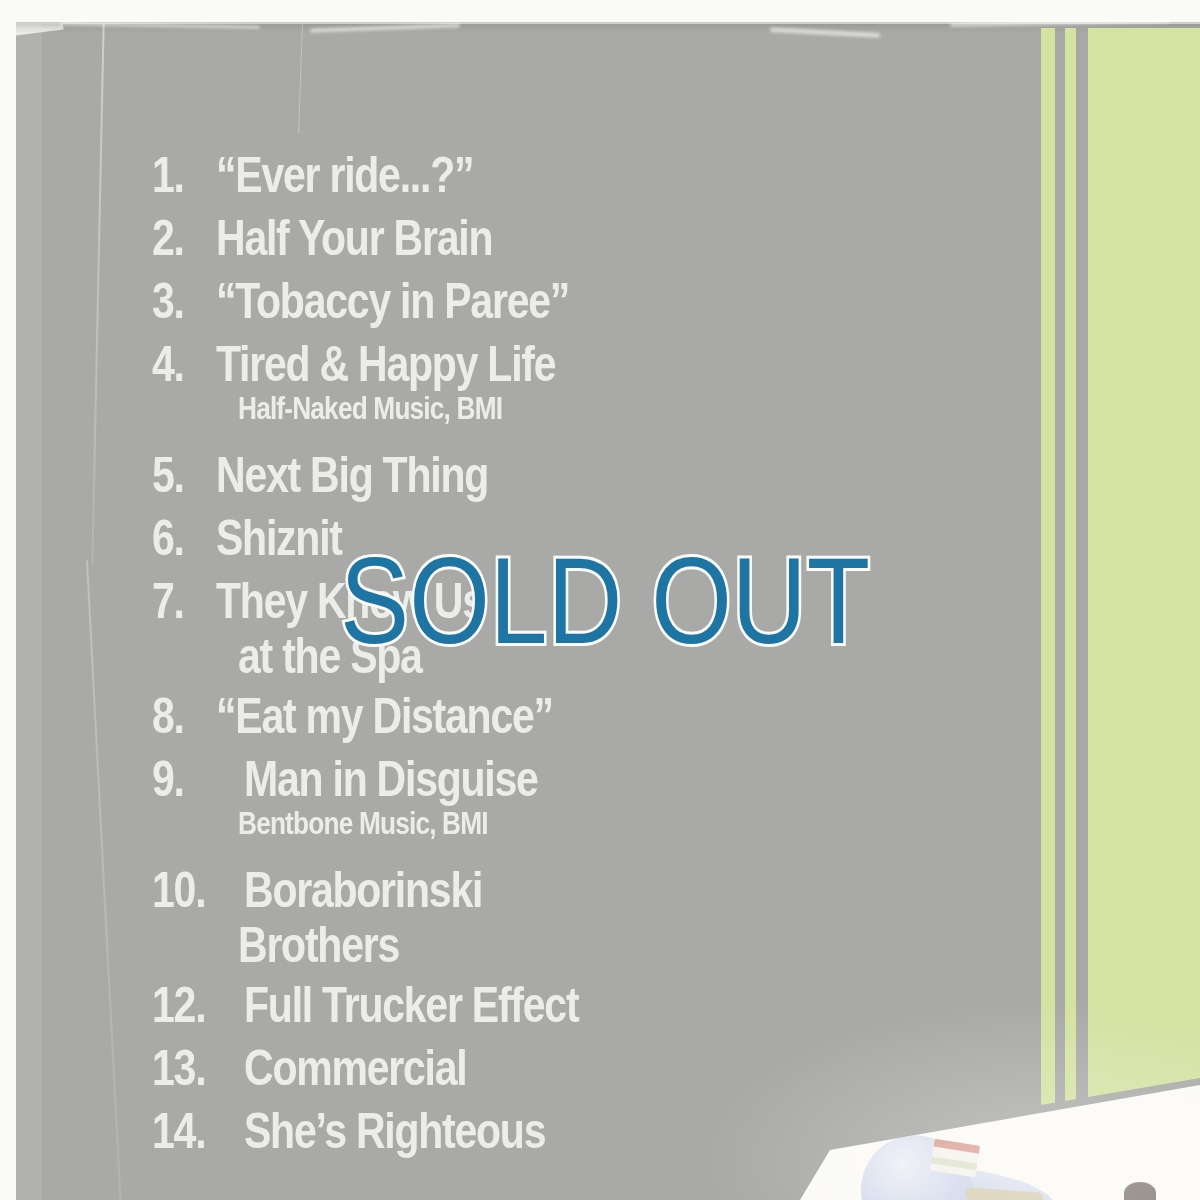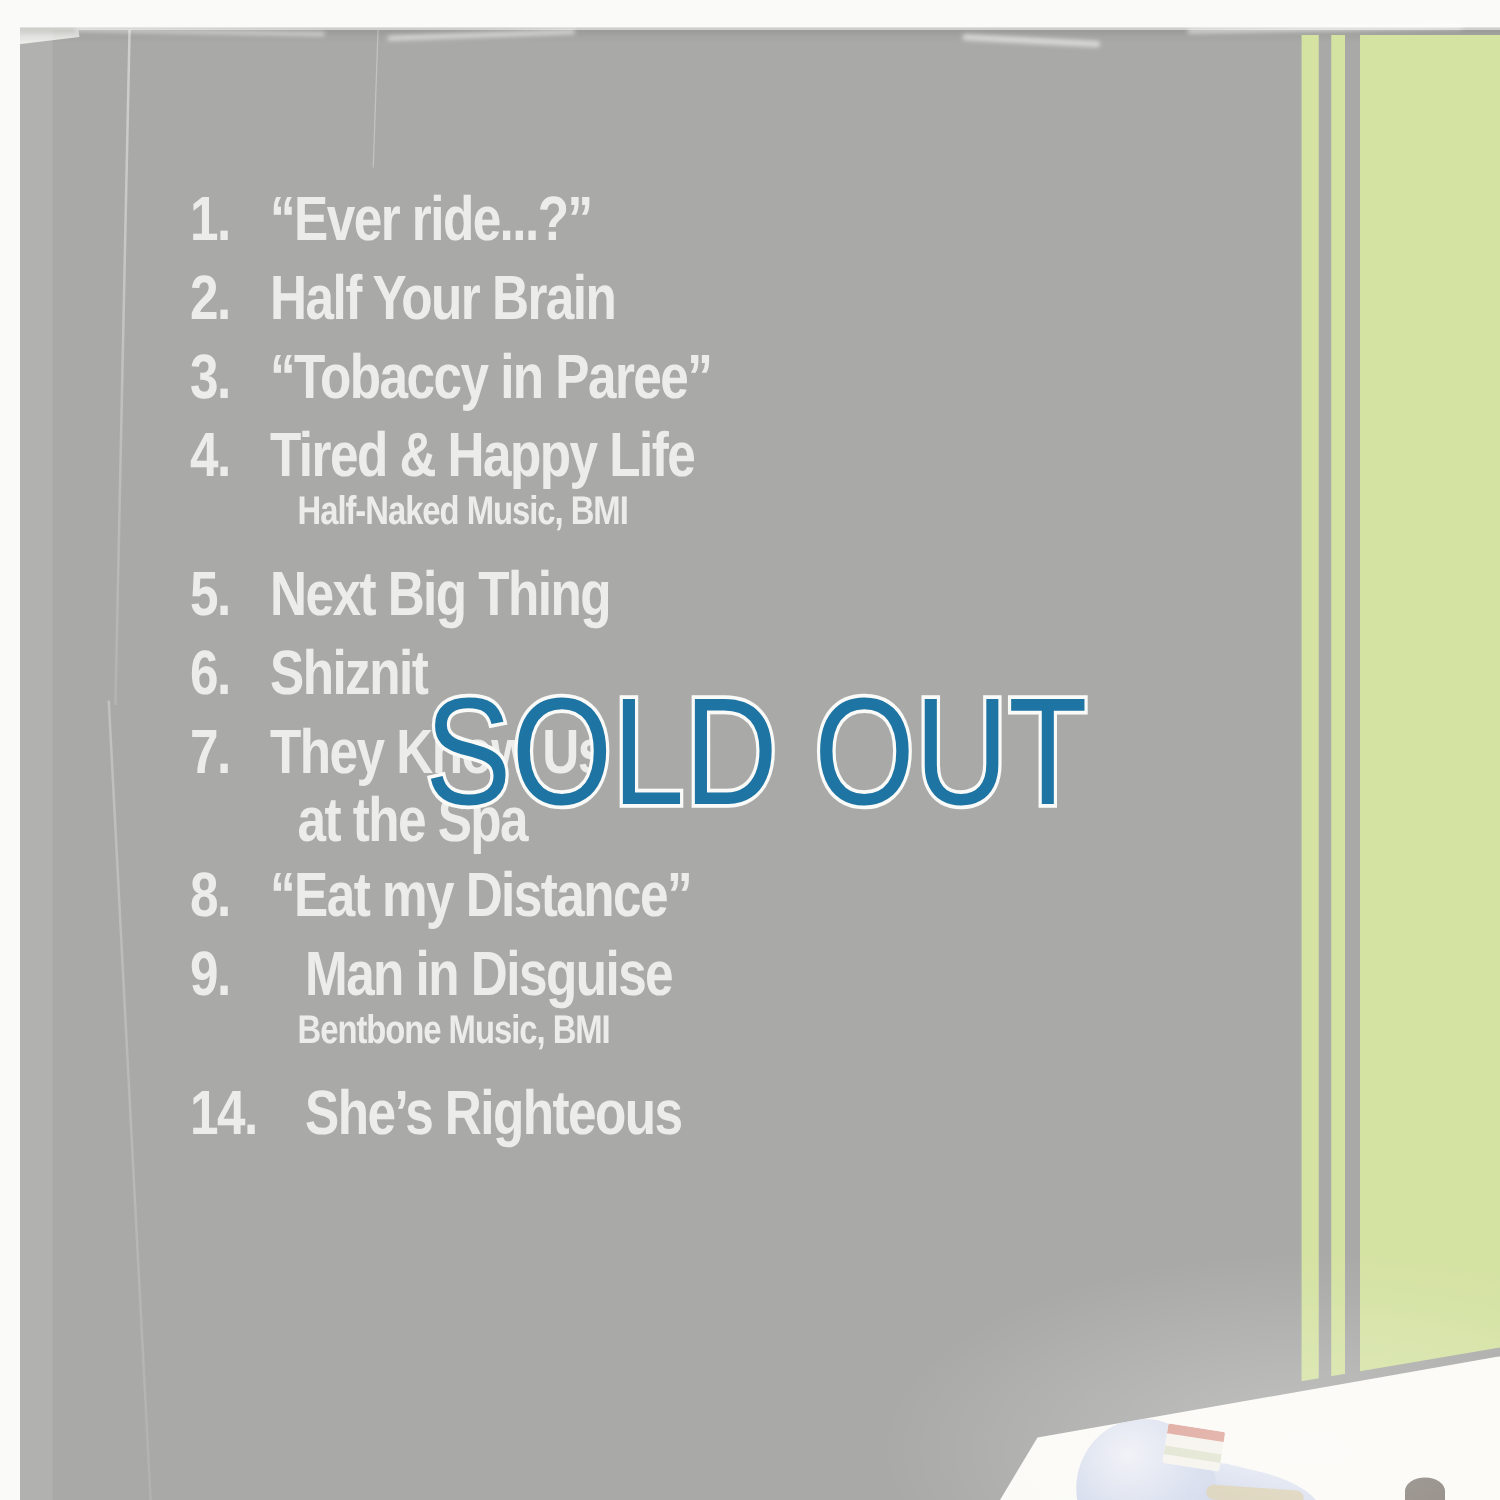--- a/index.html
+++ b/index.html
@@ -174,23 +174,45 @@
 
   <div class="track">
     <div class="track-line">
       <span class="track-num">9.</span>
       <span class="track-title">Man in Disguise</span>
     </div>
 
     <div class="track-credit">Bentbone Music, BMI</div>
   </div>
 
-
-
-
+  <div class="track">
+    <div class="track-line">
+      <span class="track-num">10.</span>
+      <span class="track-title">Boraborinski</span>
+    </div>
+    <div class="track-cont">Brothers</div>
+
+  </div>
+
+
+  <div class="track">
+    <div class="track-line">
+      <span class="track-num">12.</span>
+      <span class="track-title">Full Trucker Effect</span>
+    </div>
+
+  </div>
+
+  <div class="track">
+    <div class="track-line">
+      <span class="track-num">13.</span>
+      <span class="track-title">Commercial</span>
+    </div>
+
+  </div>
 
   <div class="track">
     <div class="track-line">
       <span class="track-num">14.</span>
       <span class="track-title">She’s Righteous</span>
     </div>
 
   </div>
 </div>
 

